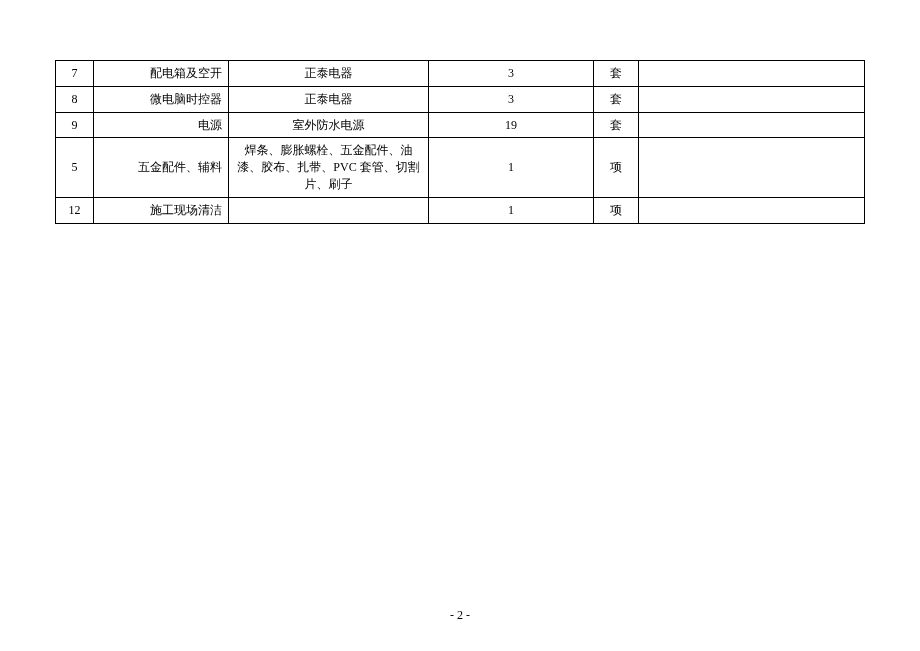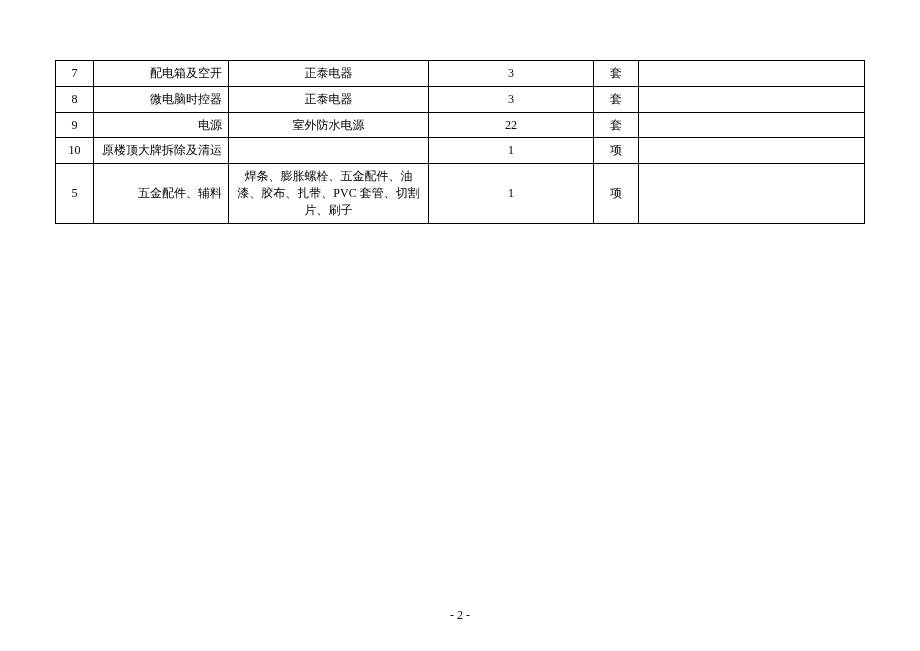--- a/index.html
+++ b/index.html
@@ -82,36 +82,36 @@
         <td class="col-name">微电脑时控器</td>
         <td class="col-desc">正泰电器</td>
         <td class="col-qty">3</td>
         <td class="col-unit">套</td>
         <td class="col-blank"></td>
       </tr>
       <tr>
         <td class="col-no">9</td>
         <td class="col-name">电源</td>
         <td class="col-desc">室外防水电源</td>
-        <td class="col-qty">22</td>
+        <td class="col-qty">19</td>
         <td class="col-unit">套</td>
-        <td class="col-blank"></td>
-      </tr>
-      <tr>
-        <td class="col-no">10</td>
-        <td class="col-name">原楼顶大牌拆除及清运</td>
-        <td class="col-desc"></td>
-        <td class="col-qty">1</td>
-        <td class="col-unit">项</td>
         <td class="col-blank"></td>
       </tr>
       <tr>
         <td class="col-no">5</td>
         <td class="col-name">五金配件、辅料</td>
         <td class="col-desc">焊条、膨胀螺栓、五金配件、油漆、胶布、扎带、PVC 套管、切割片、刷子</td>
+        <td class="col-qty">1</td>
+        <td class="col-unit">项</td>
+        <td class="col-blank"></td>
+      </tr>
+      <tr>
+        <td class="col-no">12</td>
+        <td class="col-name">施工现场清洁</td>
+        <td class="col-desc"></td>
         <td class="col-qty">1</td>
         <td class="col-unit">项</td>
         <td class="col-blank"></td>
       </tr>
     </tbody>
   </table>
 </div>
 
 <div class="page-number">- 2 -</div>
 

